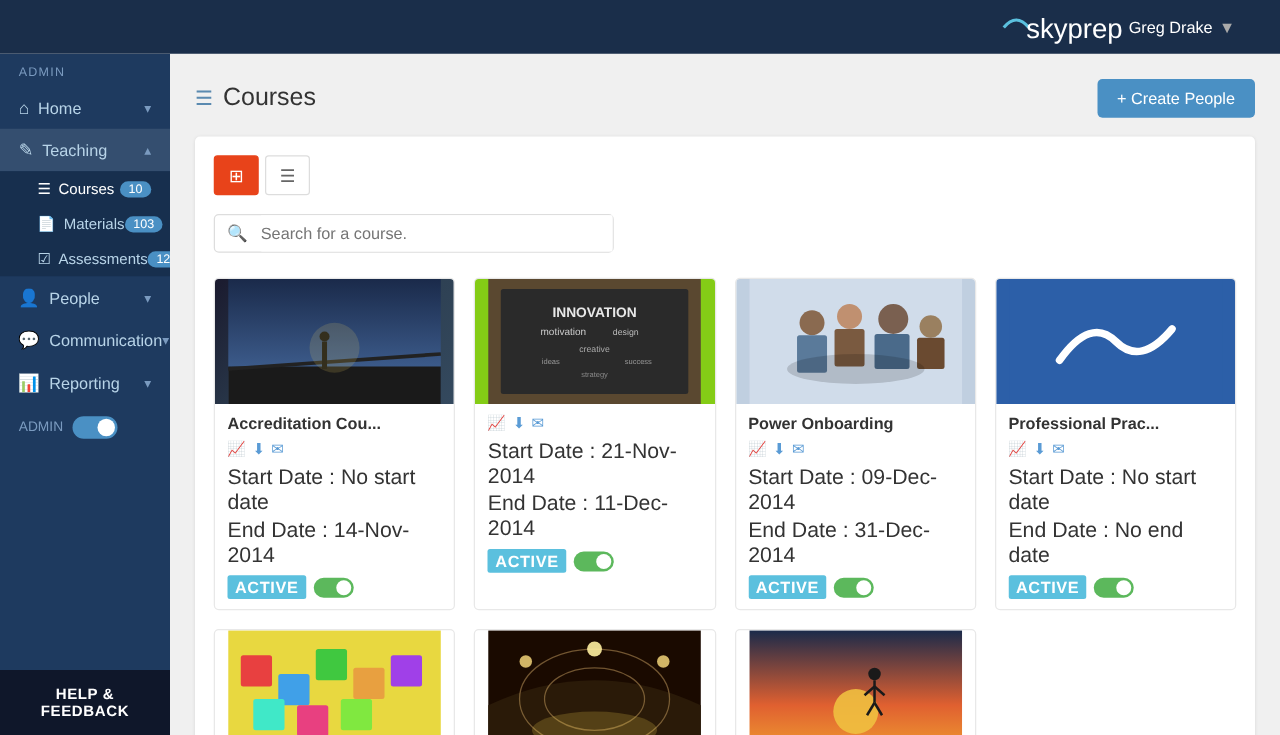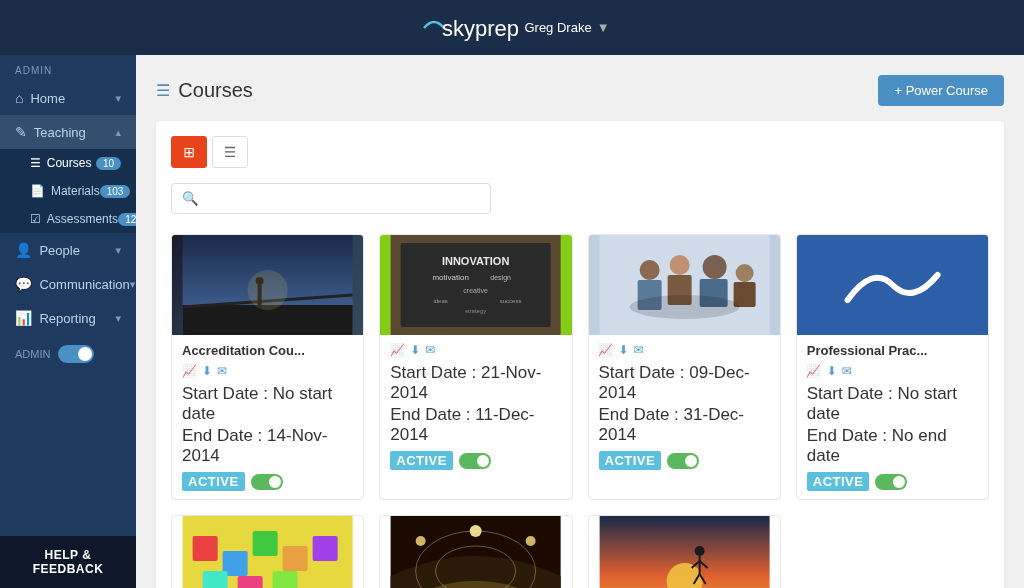--- a/index.html
+++ b/index.html
@@ -1,25 +1,25 @@
 <!DOCTYPE html>
 <html><head>
   <meta charset="utf-8">
   <style>
     * { box-sizing: border-box; margin: 0; padding: 0; }
     body { font-family: 'Helvetica Neue', Arial, sans-serif; font-size: 13px; background: #f0f0f0; display: flex; flex-direction: column; height: 588px; overflow: hidden; }
 
     
     .top-nav {
       background: #1a2e4a;
-      height: 55px;
-      display: flex;
-      align-items: center;
-      justify-content: center;
-      padding: 0 24px;
+      height: 43px;
+      display: flex;
+      align-items: center;
+      justify-content: flex-end;
+      padding: 0 36px;
       flex-shrink: 0;
     }
     .logo-area {
       display: flex;
       align-items: center;
     }
     .user-area {
       color: white;
       font-size: 13px;
       display: flex;
@@ -392,38 +392,39 @@
     <div class="sidebar-footer">HELP &amp; FEEDBACK</div>
   </div>
 
   <div class="content">
 
     <div class="page-header">
       <div class="page-title-area">
         <span class="page-title-icon">☰</span>
         <span class="page-title">Courses</span>
       </div>
-      <button class="create-btn">+ Power Course</button>
+      <button class="create-btn">+ Create People</button>
     </div>
 
     <div class="course-panel">
 
       <div class="view-toggles">
         <button class="view-btn active-view">
           <span>⊞</span>
         </button>
         <button class="view-btn">
           <span>☰</span>
         </button>
       </div>
 
       <div class="search-bar">
         <button class="search-icon-btn">
           <span>🔍</span>
         </button>
+        <input class="search-input" type="text" placeholder="Search for a course." style="">
       </div>
 
       <div class="course-grid">
 
         <div class="course-card">
           <div class="course-thumb-placeholder" style="background: linear-gradient(135deg, #1a1a2e 0%, #2c3e50 50%, #34495e 100%);">
             <svg width="100%" height="100" viewBox="0 0 170 100">
               <defs>
                 <linearGradient id="sky1" x1="0%" y1="0%" x2="0%" y2="100%">
                   <stop offset="0%" style="stop-color:#1a2a4a"></stop>
@@ -509,20 +510,21 @@
               <rect x="68" y="40" width="24" height="30" fill="#7a5a40" rx="2"></rect>
               <circle cx="115" cy="32" r="12" fill="#7a6050"></circle>
               <rect x="100" y="44" width="28" height="28" fill="#4a6a8a" rx="2"></rect>
               <circle cx="145" cy="38" r="9" fill="#9a8060"></circle>
               <rect x="134" y="47" width="22" height="25" fill="#6a4a30" rx="2"></rect>
 
               <ellipse cx="85" cy="72" rx="55" ry="12" fill="rgba(0,0,0,0.15)"></ellipse>
             </svg>
           </div>
           <div class="course-info">
+            <div class="course-title">Power Onboarding</div>
             <div class="course-actions">
               <span class="course-action-icon">📈</span>
               <span class="course-action-icon">⬇</span>
               <span class="course-action-icon">✉</span>
             </div>
             <div class="course-meta">
               <span>Start Date</span><span> : </span><span>09-Dec-2014</span>
             </div>
             <div class="course-meta">
               <span>End Date</span><span> : </span><span>31-Dec-2014</span>

